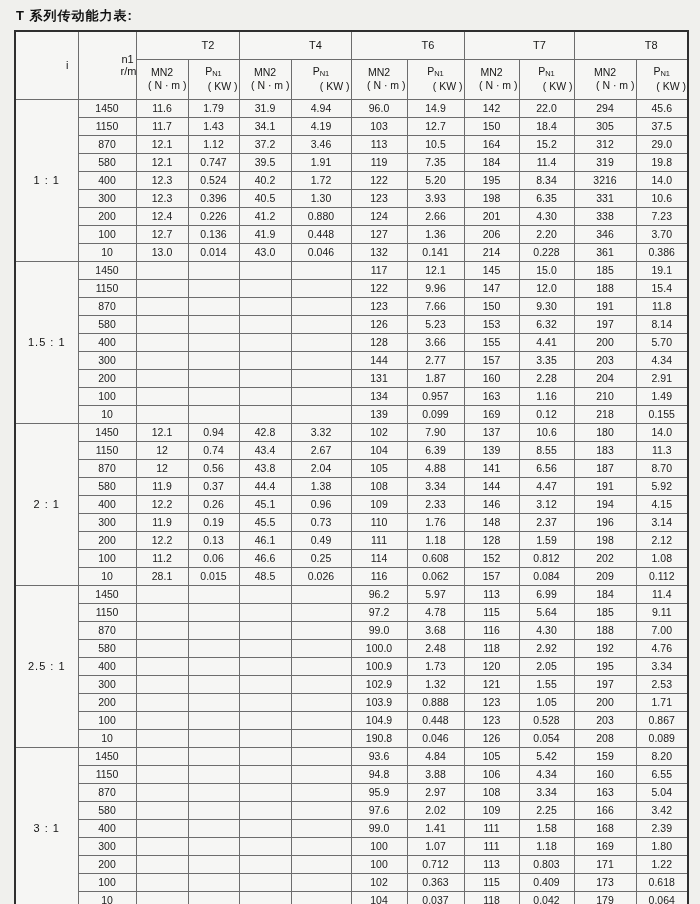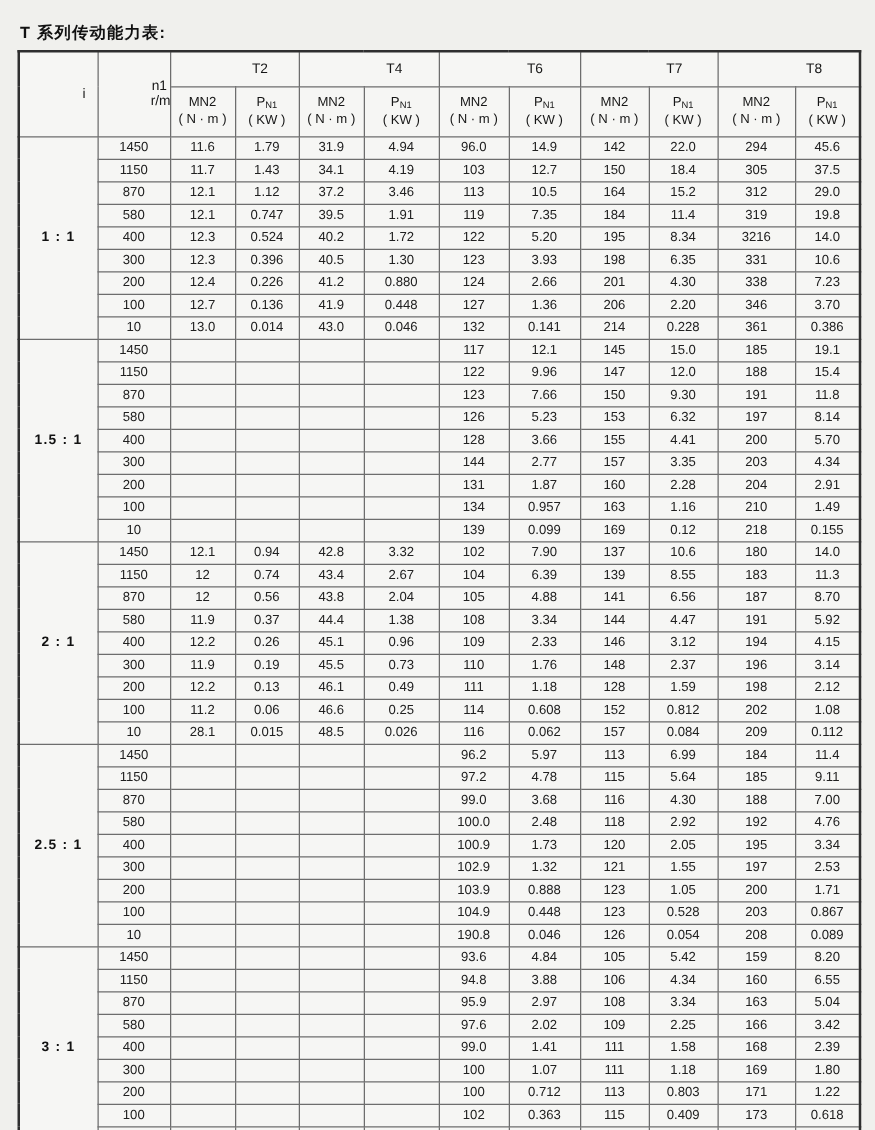--- a/index.html
+++ b/index.html
@@ -14,50 +14,50 @@
     height: 904px;
     padding: 5px 13px 0 14px;
     background: #f0f0ed;
     overflow: hidden;
   }
   .title {
     font-size: 13px;
     font-weight: bold;
     letter-spacing: 1px;
     color: #111;
-    margin: 12px 0 5px 2px;
+    margin: 2px 0 5px 2px;
   }
   table.cap-table {
     border-collapse: collapse;
     table-layout: fixed;
     width: 673px;
     background: #f6f6f4;
     border: 2px solid #2f2f2f;
   }
   .cap-table th, .cap-table td {
     border: 1px solid #6d6d6d;
     text-align: center;
     vertical-align: middle;
     font-size: 10.5px;
     padding: 0 1px;
     white-space: nowrap;
     overflow: hidden;
   }
   .cap-table thead th { font-weight: normal; color: #161616; }
   .cap-table thead tr.row1 th { height: 28px; font-size: 11px; padding-left: 42px; }
   .cap-table thead tr.row2 th { height: 40px; font-size: 10.5px; line-height: 13px; }
-  .cap-table thead th .unit { font-size: 10.5px; }
+  .cap-table thead th .unit { font-size: 10.5px; text-align: right; }
   .cap-table thead th sub {
     font-size: 7.5px;
     vertical-align: -1px;
     letter-spacing: 0;
   }
   .cap-table td { height: 18px; color: #202020; }
   td.ratio-cell {
-    font-weight: bold;
+    font-weight: normal;
     font-size: 11px;
     letter-spacing: 1px;
     color: #111;
   }
   th.corner-i { font-size: 11.5px; font-style: normal; }
 </style>
 </head>
 <body>
 
 <div class="page">

